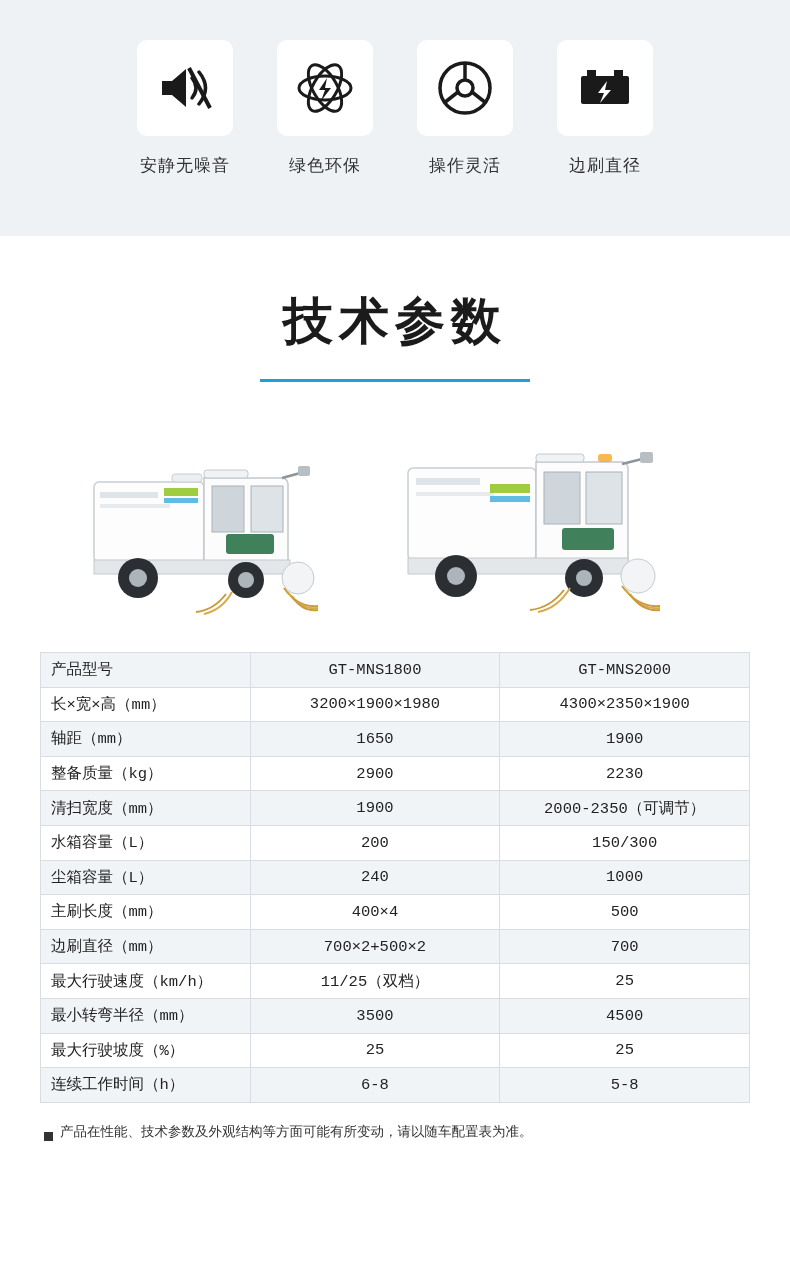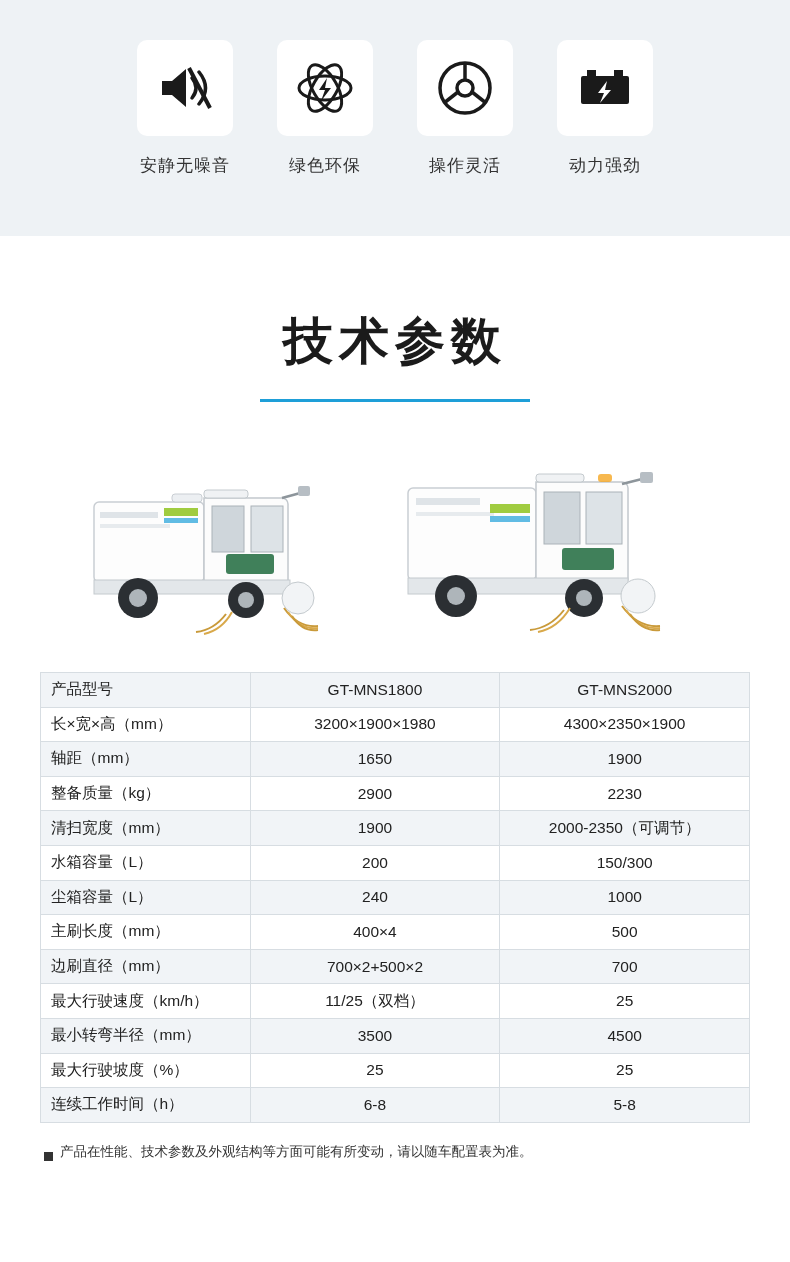--- a/index.html
+++ b/index.html
@@ -44,21 +44,21 @@
     margin-top: 18px;
     font-size: 17px;
     color: #333;
     letter-spacing: 1px;
     white-space: nowrap;
   }
 
   
   .title-wrap {
     text-align: center;
-    padding-top: 72px;
+    padding-top: 52px;
   }
   .title {
     font-size: 50px;
     font-weight: bold;
     letter-spacing: 6px;
     color: #1b1b1b;
     display: inline-block;
     position: relative;
     padding-bottom: 18px;
   }
@@ -76,20 +76,21 @@
     align-items: flex-end;
     gap: 18px;
     margin-top: 22px;
     height: 230px;
   }
   .product-img { position: relative; }
 
   
   .spec-table-wrap {
     padding: 18px 40px 0 40px;
+    font-family: Liberation Mono, monospace;
   }
   table.spec {
     width: 710px;
     border-collapse: collapse;
     font-size: 15.5px;
   }
   table.spec td {
     border: 1px solid #d7dde2;
     height: 34.6px;
     padding: 0 10px;
@@ -156,21 +157,21 @@
 
     <div class="feature">
       <div class="feature-icon-box">
         <svg width="60" height="48" viewBox="0 0 60 48">
           <rect x="6" y="12" width="48" height="28" rx="2" fill="#1a1a1a"></rect>
           <rect x="12" y="6" width="9" height="6" fill="#1a1a1a"></rect>
           <rect x="39" y="6" width="9" height="6" fill="#1a1a1a"></rect>
           <path d="M32 17 l-9 12 h6 l-4 10 11 -13 h-6 z" fill="#ffffff"></path>
         </svg>
       </div>
-      <div class="feature-label">动力强劲</div>
+      <div class="feature-label">边刷直径</div>
     </div>
 
   </div>
 </div>
 
 <div class="title-wrap">
   <div class="title">技术参数</div>
   <div class="title-underline"></div>
 </div>
 

